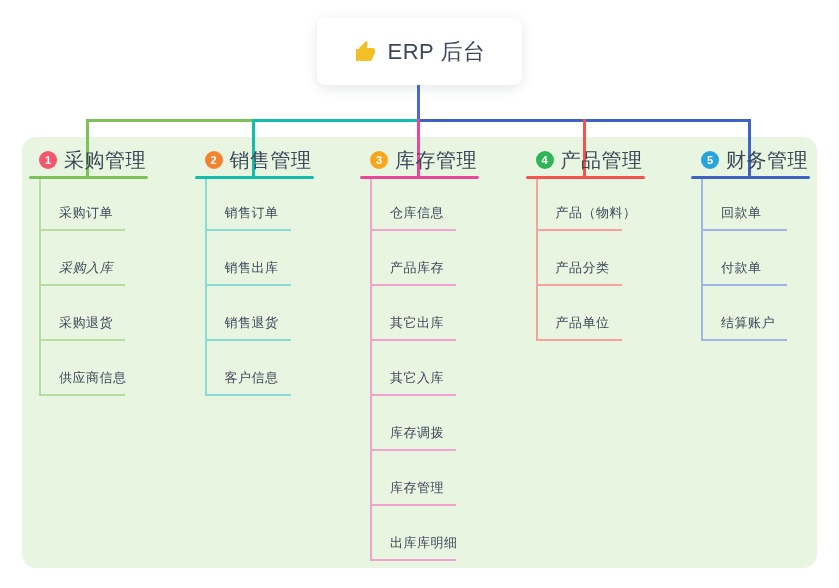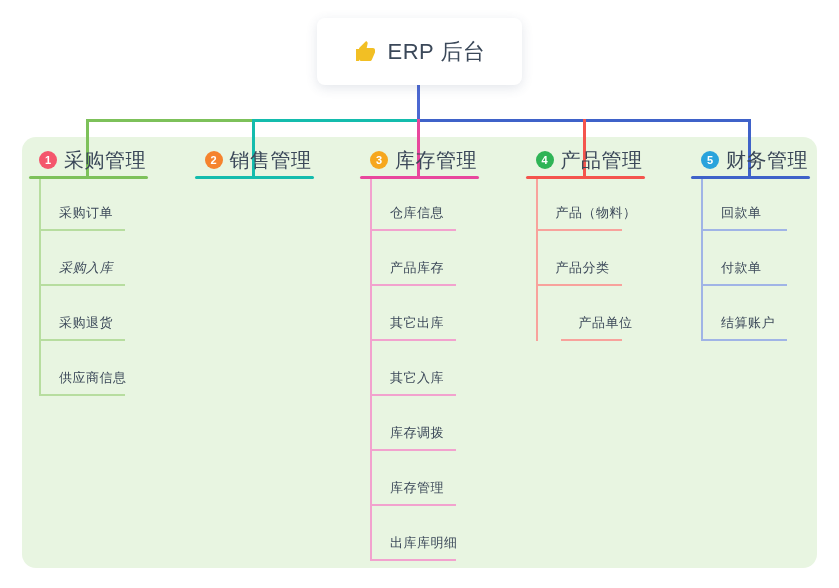--- a/index.html
+++ b/index.html
@@ -79,20 +79,34 @@
     <span class="child-label">供应商信息</span>
   </div>
         </div>
   </div>
       <div class="branch" style="left: 194.5px;">
     <div class="branch-header">
       <span class="badge" style="background: rgb(245, 131, 45);">2</span>
       <span class="branch-label">销售管理</span>
     </div>
     <div class="branch-underline" style="background: rgb(20, 188, 173);"></div>
+    <div class="branch-children" style="border-left-color: rgb(138, 219, 210);">
+          <div class="child-row" style="border-bottom-color: rgb(138, 219, 210);">
+    <span class="child-label">销售订单</span>
+  </div>
+          <div class="child-row" style="border-bottom-color: rgb(138, 219, 210);">
+    <span class="child-label">销售出库</span>
+  </div>
+          <div class="child-row" style="border-bottom-color: rgb(138, 219, 210);">
+    <span class="child-label">销售退货</span>
+  </div>
+          <div class="child-row" style="border-bottom-color: rgb(138, 219, 210);">
+    <span class="child-label">客户信息</span>
+  </div>
+        </div>
   </div>
       <div class="branch" style="left: 360px;">
     <div class="branch-header">
       <span class="badge" style="background: rgb(246, 167, 30);">3</span>
       <span class="branch-label">库存管理</span>
     </div>
     <div class="branch-underline" style="background: rgb(232, 71, 157);"></div>
     <div class="branch-children" style="border-left-color: rgb(242, 162, 206);">
           <div class="child-row" style="border-bottom-color: rgb(242, 162, 206);">
     <span class="child-label">仓库信息</span>
@@ -123,21 +137,21 @@
       <span class="branch-label">产品管理</span>
     </div>
     <div class="branch-underline" style="background: rgb(244, 84, 77);"></div>
     <div class="branch-children" style="border-left-color: rgb(248, 162, 156);">
           <div class="child-row" style="border-bottom-color: rgb(248, 162, 156);">
     <span class="child-label">产品（物料）</span>
   </div>
           <div class="child-row" style="border-bottom-color: rgb(248, 162, 156);">
     <span class="child-label">产品分类</span>
   </div>
-          <div class="child-row" style="border-bottom-color: rgb(248, 162, 156); margin-left: 23px;">
+          <div class="child-row" style="border-bottom-color: rgb(248, 162, 156);">
     <span class="child-label">产品单位</span>
   </div>
         </div>
   </div>
       <div class="branch" style="left: 691px;">
     <div class="branch-header">
       <span class="badge" style="background: rgb(41, 163, 220);">5</span>
       <span class="branch-label">财务管理</span>
     </div>
     <div class="branch-underline" style="background: rgb(63, 98, 201);"></div>

